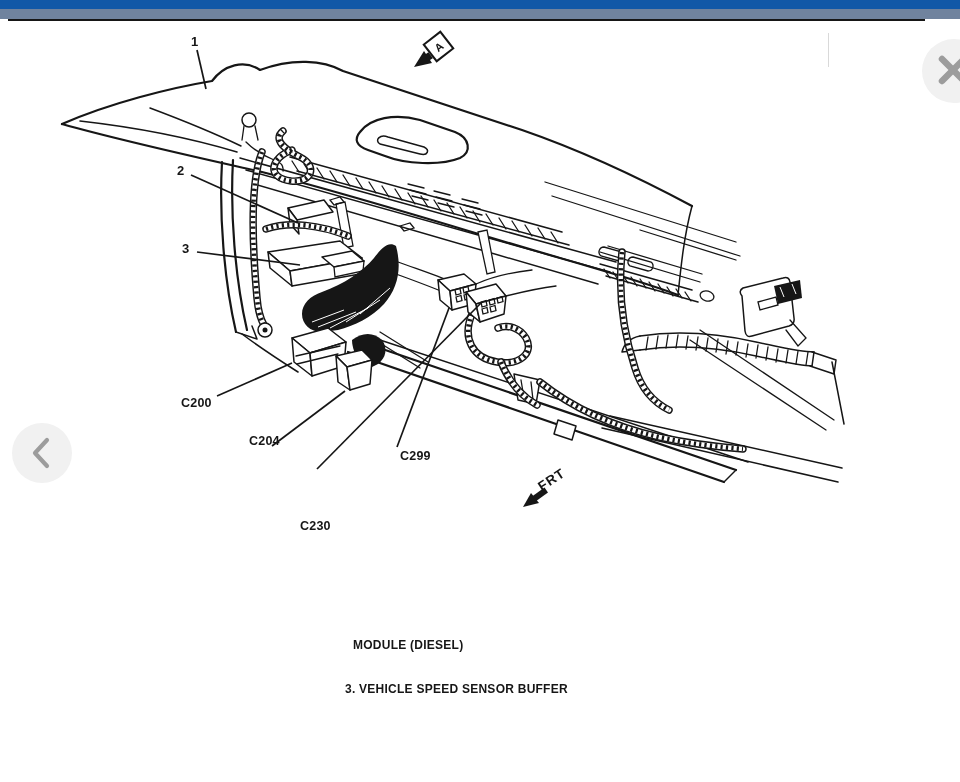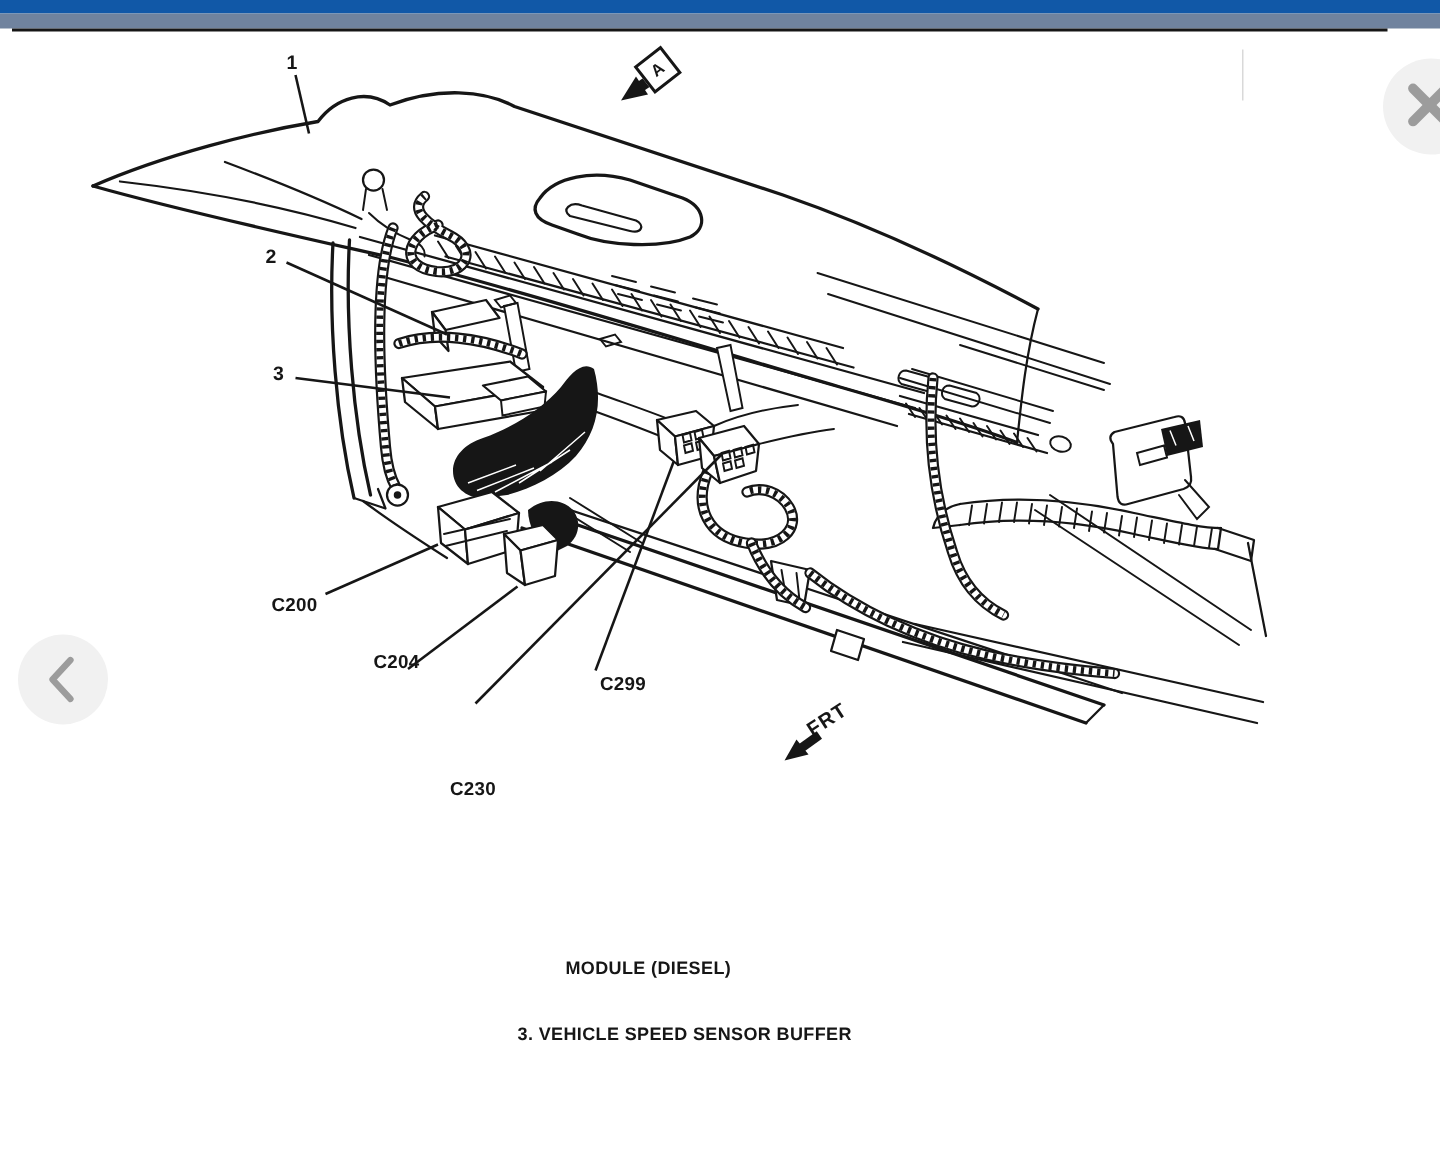--- a/index.html
+++ b/index.html
@@ -25,21 +25,21 @@
   .conn-label{position:absolute;font-weight:bold;font-size:12.5px;letter-spacing:.2px;color:var(--ink,#161616);line-height:1;}
   .view-marker{position:absolute;left:427px;top:35px;width:19px;height:19px;border:2.6px solid var(--ink,#161616);
     transform:rotate(-38deg);display:flex;align-items:center;justify-content:center;background:#fff;}
   .view-marker span{font-weight:bold;font-size:11px;color:var(--ink,#161616);}
   .frt-label{position:absolute;left:543px;top:480px;font-weight:bold;font-size:13.5px;color:var(--ink,#161616);
     transform:rotate(-33deg);transform-origin:left bottom;letter-spacing:1px;line-height:1;}
 
   
   .legend{position:absolute;left:345px;top:609px;color:var(--ink,#161616);font-weight:bold;
     font-size:12px;line-height:14.5px;letter-spacing:.25px;white-space:pre;}
-  .legend .indent{margin-left:32px;}
+  .legend .indent{margin-left:8px;}
 
   
   svg.artwork{position:absolute;left:0;top:0;}
   .ln{fill:none;stroke:var(--ink,#161616);}
   .s2{stroke-width:2.2;stroke-linecap:round;stroke-linejoin:round;}
   .s15{stroke-width:1.5;stroke-linecap:round;stroke-linejoin:round;}
   .s12{stroke-width:1.3;stroke-linecap:round;}
   .leader{stroke:var(--ink,#161616);stroke-width:1.7;fill:none;}
   .whitefill{fill:#ffffff;stroke:var(--ink,#161616);}
   .inkfill{fill:var(--ink,#161616);stroke:none;}

